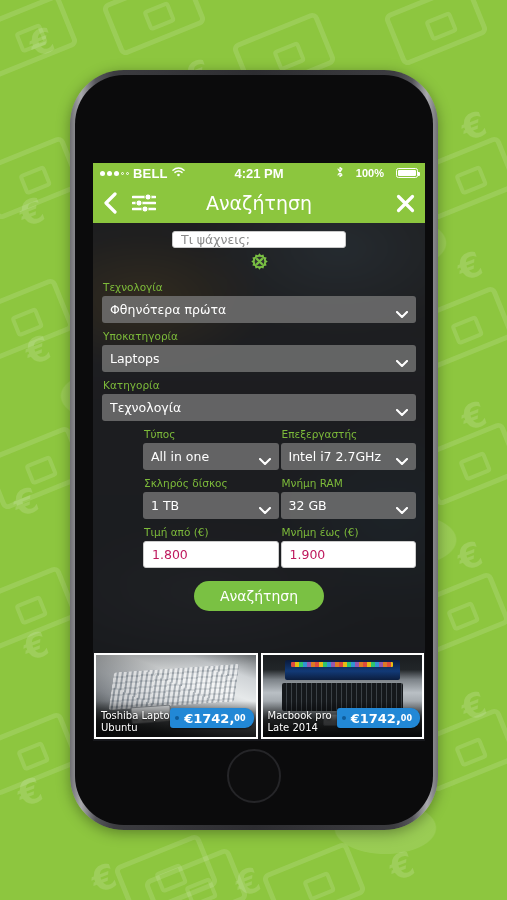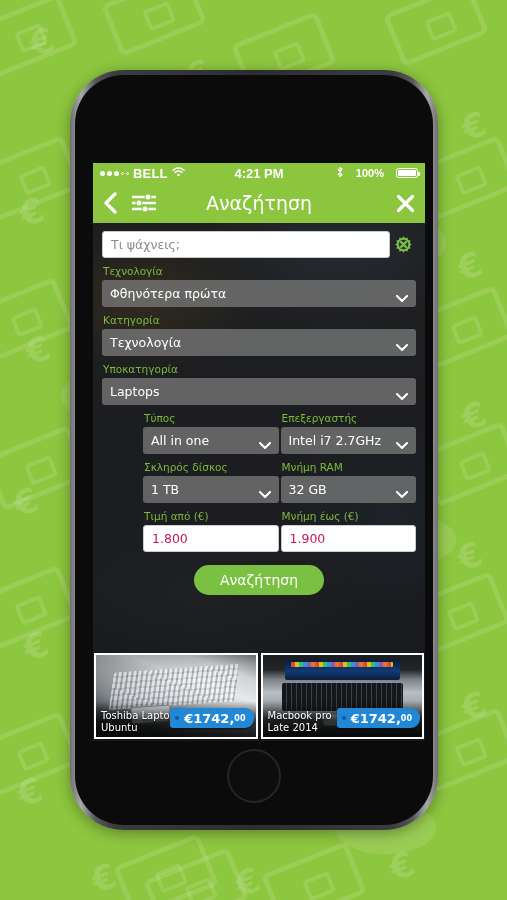--- a/index.html
+++ b/index.html
@@ -162,21 +162,21 @@
     pointer-events: none;
   }
   .nav-btn { position: relative; z-index: 2; cursor: pointer; display:flex; align-items:center; }
   #back-icon { margin-right: 14px; }
   #close-btn { margin-left: auto; }
 
   
   #form-body {
     padding: 8px 9px 0 9px;
   }
-  .search-row { display: flex; align-items: center; gap: 1px; }
+  .search-row { display: flex; align-items: center; gap: 1px; flex-direction: column; }
   #search-input {
     flex: 1; height: 27px;
     background: #ffffff;
     border: 1px solid #c9c9c9;
     border-radius: 3px;
     padding: 0 8px;
     font-size: 12.5px;
     color: #2d2d2d;
     font-family: "DejaVu Sans", sans-serif;
     outline: none;
@@ -465,35 +465,35 @@
                 <span class="val">Φθηνότερα πρώτα</span>
                 <span class="chev">
                   <svg width="12" height="7" viewBox="0 0 12 7" fill="none">
                       <path d="M1 1L6 6L11 1" stroke="#fff" stroke-width="2.1" stroke-linecap="round" stroke-linejoin="round"></path>
                     </svg>
                 </span>
               </div>
             </div>
 
             <div>
-              <div class="field-label">Κατηγορία</div>
+              <div class="field-label">Υποκατηγορία</div>
               <div class="select-box">
-                <span class="val">Τεχνολογία</span>
+                <span class="val">Laptops</span>
                 <span class="chev">
                   <svg width="12" height="7" viewBox="0 0 12 7" fill="none">
                       <path d="M1 1L6 6L11 1" stroke="#fff" stroke-width="2.1" stroke-linecap="round" stroke-linejoin="round"></path>
                     </svg>
                 </span>
               </div>
             </div>
 
             <div>
-              <div class="field-label">Υποκατηγορία</div>
+              <div class="field-label">Κατηγορία</div>
               <div class="select-box">
-                <span class="val">Laptops</span>
+                <span class="val">Τεχνολογία</span>
                 <span class="chev">
                   <svg width="12" height="7" viewBox="0 0 12 7" fill="none">
                       <path d="M1 1L6 6L11 1" stroke="#fff" stroke-width="2.1" stroke-linecap="round" stroke-linejoin="round"></path>
                     </svg>
                 </span>
               </div>
             </div>
 
             <div class="two-col">
               <div>

